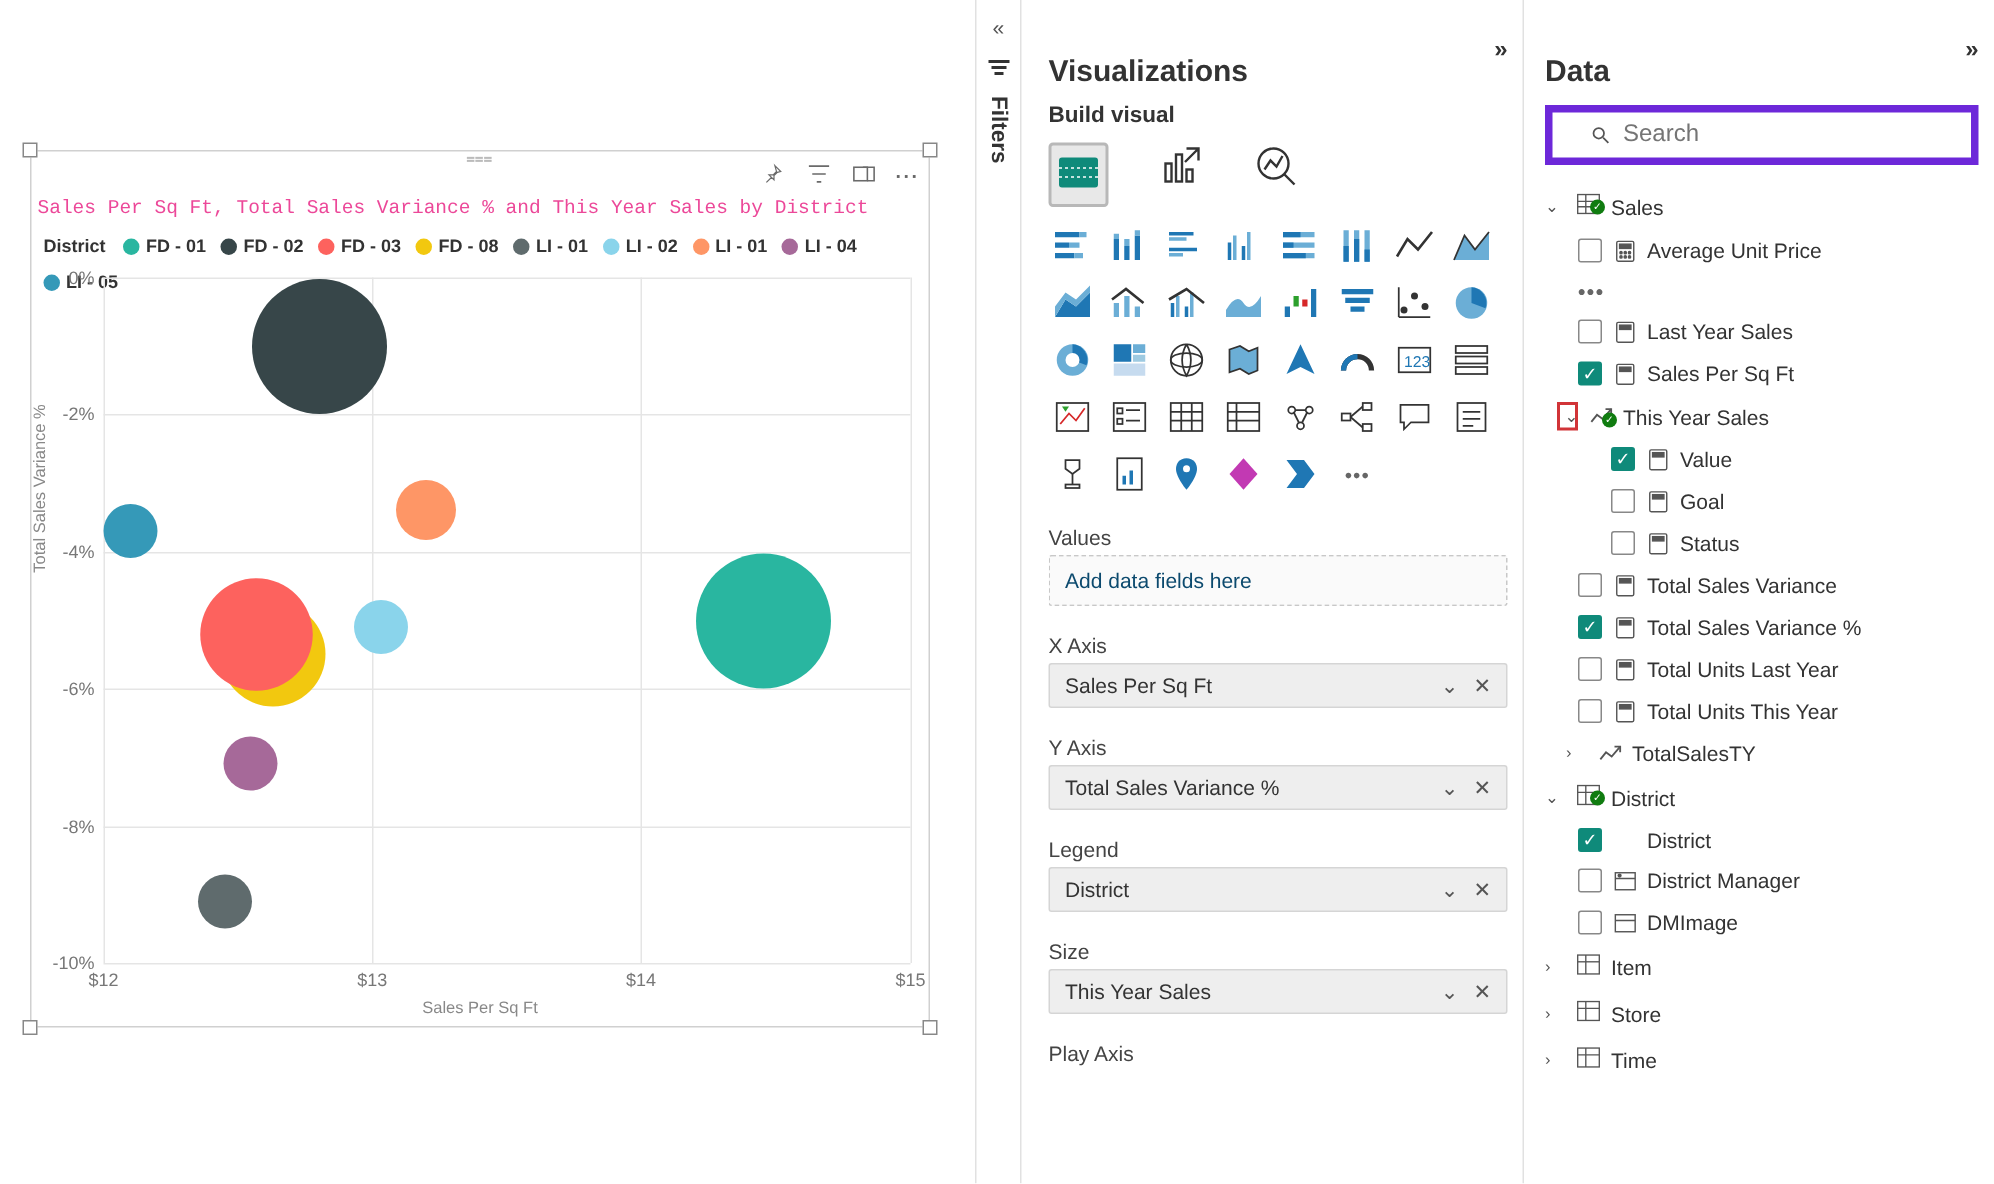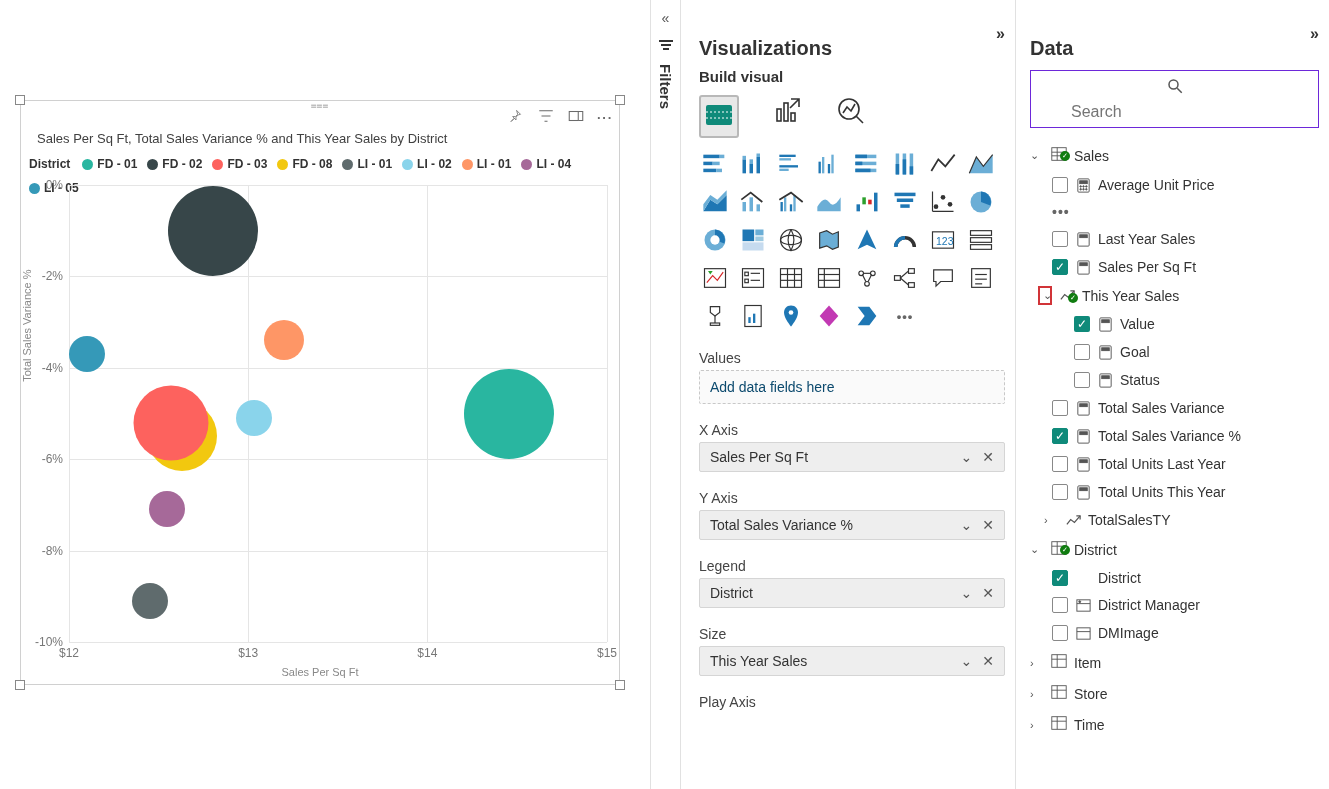--- a/index.html
+++ b/index.html
@@ -10,21 +10,21 @@
   .handle-tl, .handle-tr, .handle-bl, .handle-br {
     position:absolute; width:10px; height:10px; border:1px solid #888; background:#fff;
   }
   .handle-tl { top:-6px; left:-6px; }
   .handle-tr { top:-6px; right:-6px; }
   .handle-bl { bottom:-6px; left:-6px; }
   .handle-br { bottom:-6px; right:-6px; }
   .grip { position:absolute; top:4px; left:50%; transform:translateX(-50%); width:26px; height:4px; color:#bbb; letter-spacing:1px; font-size:8px; line-height:2px; text-align:center;}
   .vis-header-icons { position:absolute; top:6px; right:6px; display:flex; gap:12px; color:#6a6a6a; align-items:center;}
   .vis-header-icons svg { width:18px; height:18px; stroke:#6a6a6a; fill:none; stroke-width:1.4;}
-  .vis-title { position:absolute; top:30px; left:16px; font-size:13px; color:#404040;}
+  .vis-title { position:absolute; top:30px; left:4px; font-size:13px; color:#ec4899;font-family:Liberation Mono, monospace;}
   .legend { position:absolute; top:56px; left:8px; font-size:12px; display:flex; gap:10px; align-items:center; flex-wrap:wrap;}
   .legend-label { font-weight:600; color:#333; margin-right:2px;}
   .legend-item { display:flex; align-items:center; gap:4px; color:#333;font-weight:bold;}
   .lg-dot { width:11px; height:11px; border-radius:50%; display:inline-block;}
   .plot { position:absolute; left:48px; top:84px; right:12px; bottom:42px; }
   .gridv { position:absolute; top:0; bottom:0; width:1px; background:#e5e5e5;}
   .gridh { position:absolute; left:0; right:0; height:1px; background:#e5e5e5;}
   .axis-ytick { position:absolute; right:100%; width:40px; text-align:right; font-size:12px; color:#777; transform:translateY(-50%); padding-right:6px;}
   .axis-xtick { position:absolute; top:100%; font-size:12px; color:#777; transform:translateX(-50%); padding-top:4px;}
   .bubble { position:absolute; border-radius:50%; transform:translate(-50%, -50%);}
@@ -47,21 +47,21 @@
   .tab-active { border:2px solid #b8b8b8; background:#e8e8e8; padding:2px; border-radius:3px;}
   .gallery { display:flex; flex-wrap:wrap; gap:6px; margin-top:10px;}
   .gallery .g { width:32px; height:32px; display:flex; align-items:center; justify-content:center; }
   .gallery svg { width:28px; height:28px; }
   .well-label { font-size:14px; color:#444; margin-top:18px; margin-bottom:4px;}
   .well-box { border:1px dashed #c8c8c8; background:#fafafa; padding:8px 10px; font-size:14px; color:#0c4a6e; border-radius:2px;}
   .well-selected { border:1px solid #d5d5d5; background:#eeeeee; padding:6px 10px; font-size:14px; display:flex; align-items:center; justify-content:space-between; border-radius:2px;}
   .well-selected .chev { color:#555; display:flex; gap:10px; align-items:center;}
 
   .data-pane { width:314px; border-left:1px solid #e1e1e1; padding:8px 10px 0 14px; overflow:hidden;}
-  .search-box { border:1px solid #6d28d9; padding:6px 25px; display:flex; align-items:center; gap:8px; margin:10px 0 12px 0;flex-direction:column;}
+  .search-box { border:5px solid #6d28d9; padding:6px 25px; display:flex; align-items:center; gap:8px; margin:10px 0 12px 0;}
   .search-box input { border:none; outline:none; font-size:16px; flex:1;}
   .tree { font-size:14px;}
   .tree-row { display:flex; align-items:center; gap:6px; padding:5px 0; }
   .tree-indent1 { padding-left:22px;}
   .tree-indent2 { padding-left:44px;}
   .caret { width:14px; display:inline-block; color:#555; font-size:11px;}
   .chk { width:16px; height:16px; border:1px solid #888; border-radius:2px; display:inline-flex; align-items:center; justify-content:center; font-size:12px; line-height:1;}
   .chk.on { background:#0f8a7a; border-color:#0f8a7a; color:#fff;}
   .fld-icon { width:18px; height:18px; display:inline-flex; align-items:center; justify-content:center;}
   .fld-icon svg { width:17px; height:17px; }

